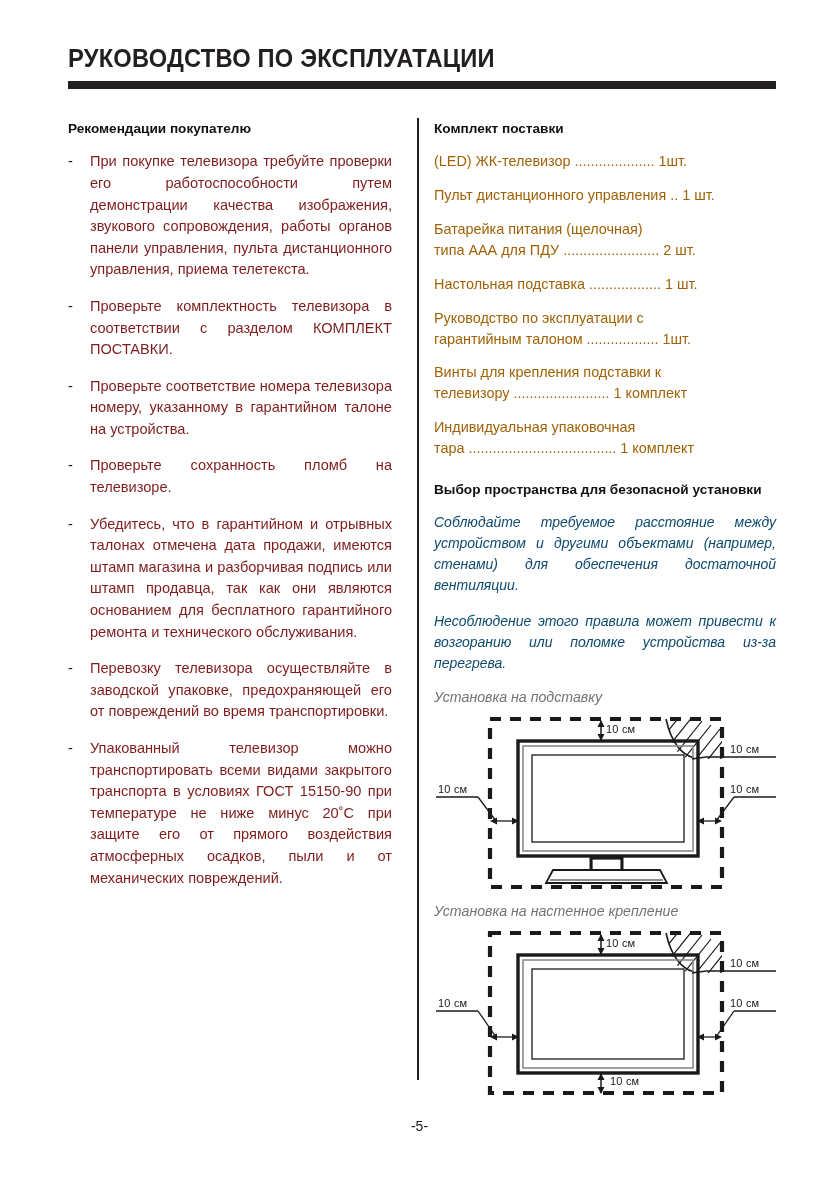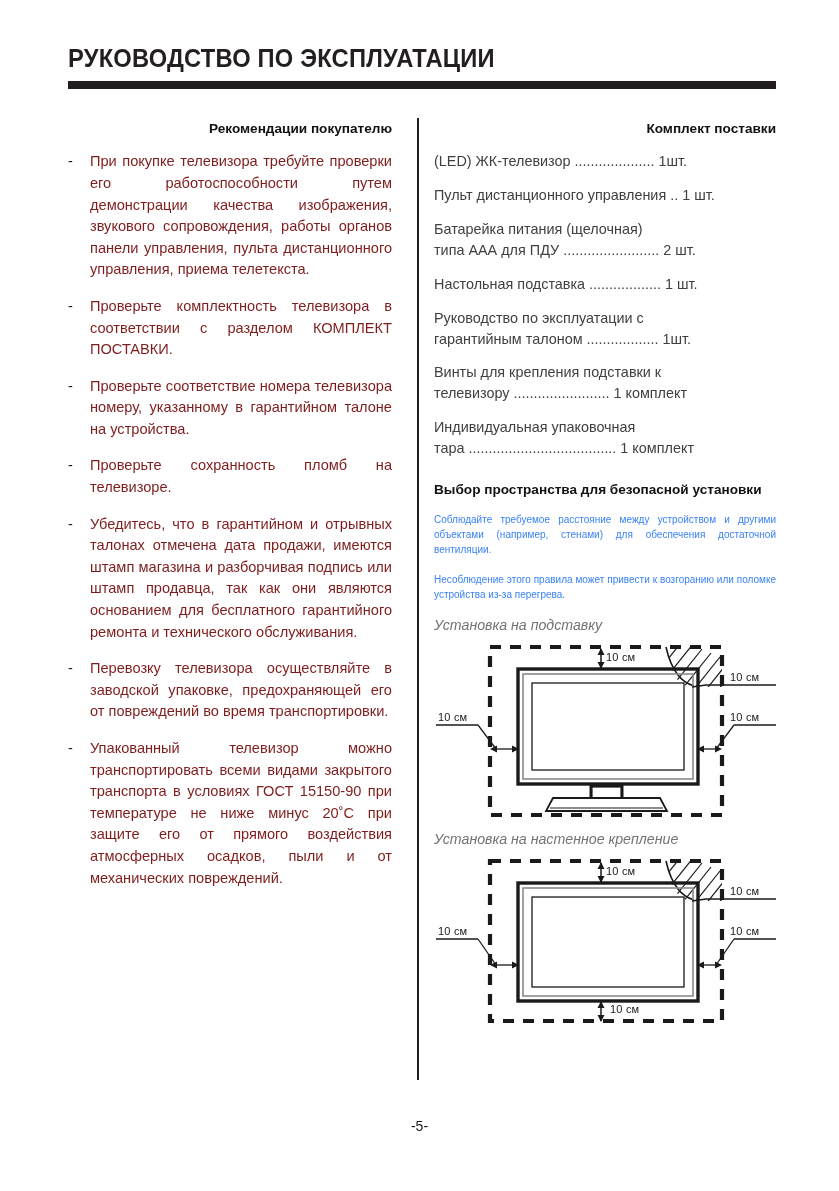--- a/index.html
+++ b/index.html
@@ -69,21 +69,20 @@
     top: 120px;
     width: 342px;
   }
 
   .sect-heading {
     font-size: 13.6px;
     font-weight: bold;
     color: #111;
     line-height: 1.35;
     margin-bottom: 13px;
-    text-align: right;
   }
   .sect-heading.justify {
     text-align: justify;
     text-align-last: left;
   }
 
   
   .bullet {
     display: flex;
     margin-bottom: 15px;
@@ -103,31 +102,32 @@
     text-align: justify;
     text-align-last: left;
     hyphens: manual;
   }
 
   
   .pkg-item {
     font-size: 14.4px;
     line-height: 1.45;
     margin-bottom: 13px;
-    color: #404040;
+    color: #a16207;
     white-space: pre-line;
   }
 
   .para {
-    font-size: 10px;
+    font-size: 14px;
     line-height: 1.5;
-    color: #3b82f6;
+    color: #0c4a6e;
     text-align: justify;
     text-align-last: left;
     margin-bottom: 15px;
+    font-style: italic;
   }
 
   .fig-caption {
     font-size: 14.2px;
     font-style: italic;
     color: #737373;
     margin-top: 14px;
     margin-bottom: 6px;
   }
 

